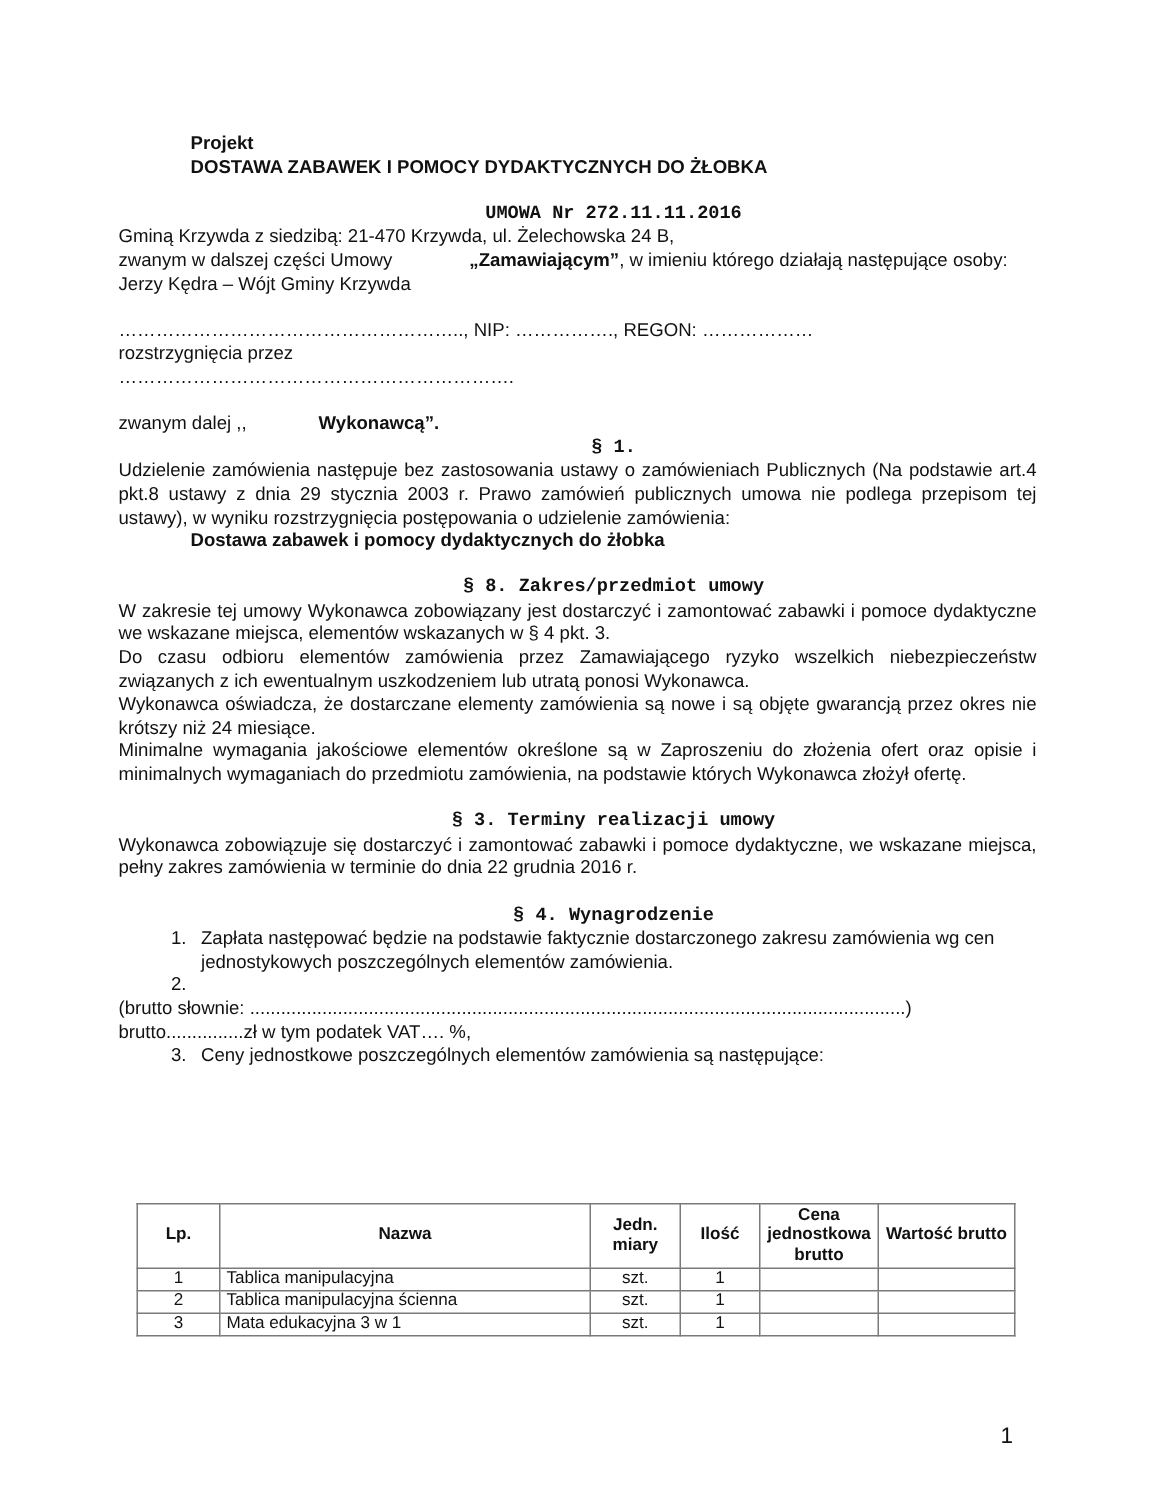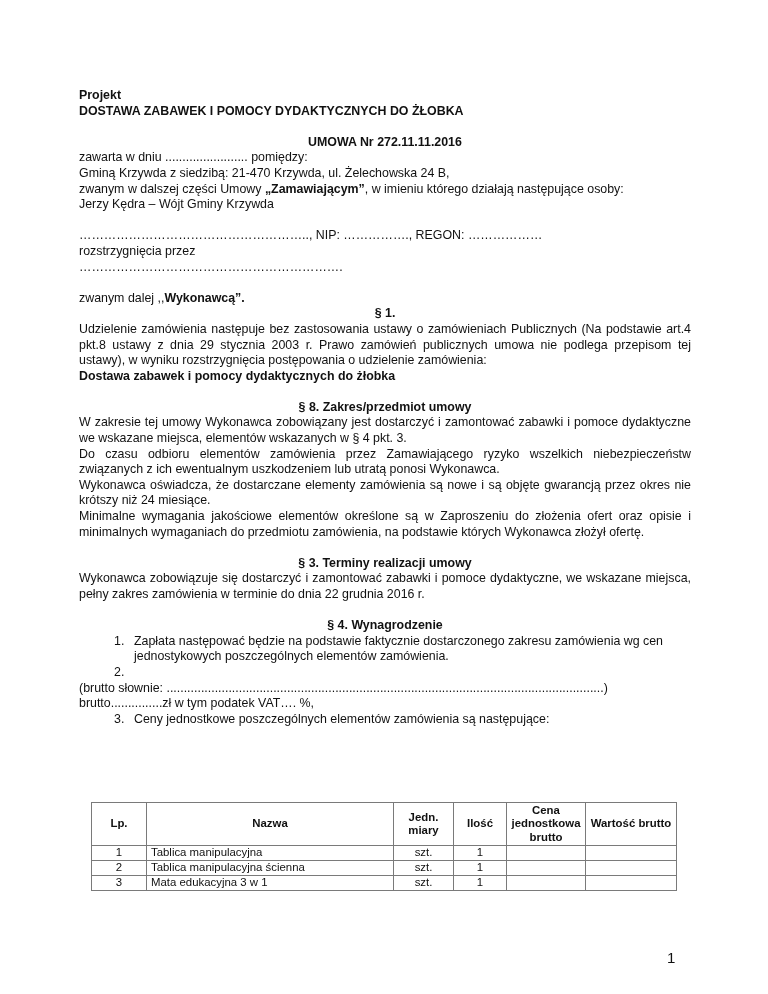--- a/index.html
+++ b/index.html
@@ -1,21 +1,21 @@
 <!DOCTYPE html>
 <html><head>
 <meta charset="utf-8">
 <style>
   html, body { margin: 0; padding: 0; background: #ffffff; }
   body { width: 768px; height: 994px; position: relative; overflow: hidden;
          font-family: "Liberation Sans", sans-serif; color: #111; font-size: 12.4px; }
   .page { position: absolute; left: 79px; top: 88px; width: 612px; line-height: 15.6px; }
   .line { white-space: nowrap; display: block; min-height: 15.6px; }
-  .b { font-weight: bold; }
-  .center { text-align: center; }
+  .b { font-weight: bold; margin-left: 48px; }
+  .center { text-align: center; font-family: Liberation Mono, monospace; }
   .just { text-align: justify; text-align-last: left; white-space: normal; }
   .gap { height: 15.6px; }
   .list { margin: 0; padding: 0; list-style: none; }
   .list li { position: relative; padding-left: 55px; }
   .list .num { position: absolute; left: 35px; }
   table.items { position: absolute; left: 91px; top: 802px; border-collapse: collapse;
                 font-size: 11.4px; line-height: 13.5px; }
   table.items th, table.items td { border: 1px solid #7a7a7a; padding: 0 4px; }
   table.items th { font-weight: bold; text-align: center; height: 42px; }
   table.items td { height: 14px; }
@@ -23,21 +23,20 @@
   .pagenum { position: absolute; left: 667px; top: 949px; font-size: 15px; font-weight: normal; }
 </style>
 </head>
 <body>
 
 <div class="page">
   <span class="line b">Projekt</span>
   <span class="line b">DOSTAWA ZABAWEK I POMOCY DYDAKTYCZNYCH DO ŻŁOBKA</span>
   <div class="gap"></div>
   <span class="line b center">UMOWA Nr 272.11.11.2016</span>
-  <span class="line">zawarta w dniu ........................ pomiędzy:</span>
   <span class="line">Gminą Krzywda z siedzibą: 21-470 Krzywda, ul. Żelechowska 24 B,</span>
   <span class="line"><span>zwanym w dalszej części Umowy </span><span class="b">„Zamawiającym”</span><span>, w imieniu którego działają następujące osoby:</span></span>
   <span class="line">Jerzy Kędra – Wójt Gminy Krzywda</span>
   <div class="gap"></div>
   <span class="line"> ……………………………………………….., NIP: ……………., REGON: ………………</span>
   <span class="line">rozstrzygnięcia przez</span>
   <span class="line">……………………………………………………….</span>
   <div class="gap"></div>
   <span class="line"><span> zwanym dalej ,,</span><span class="b">Wykonawcą”.</span></span>
 

